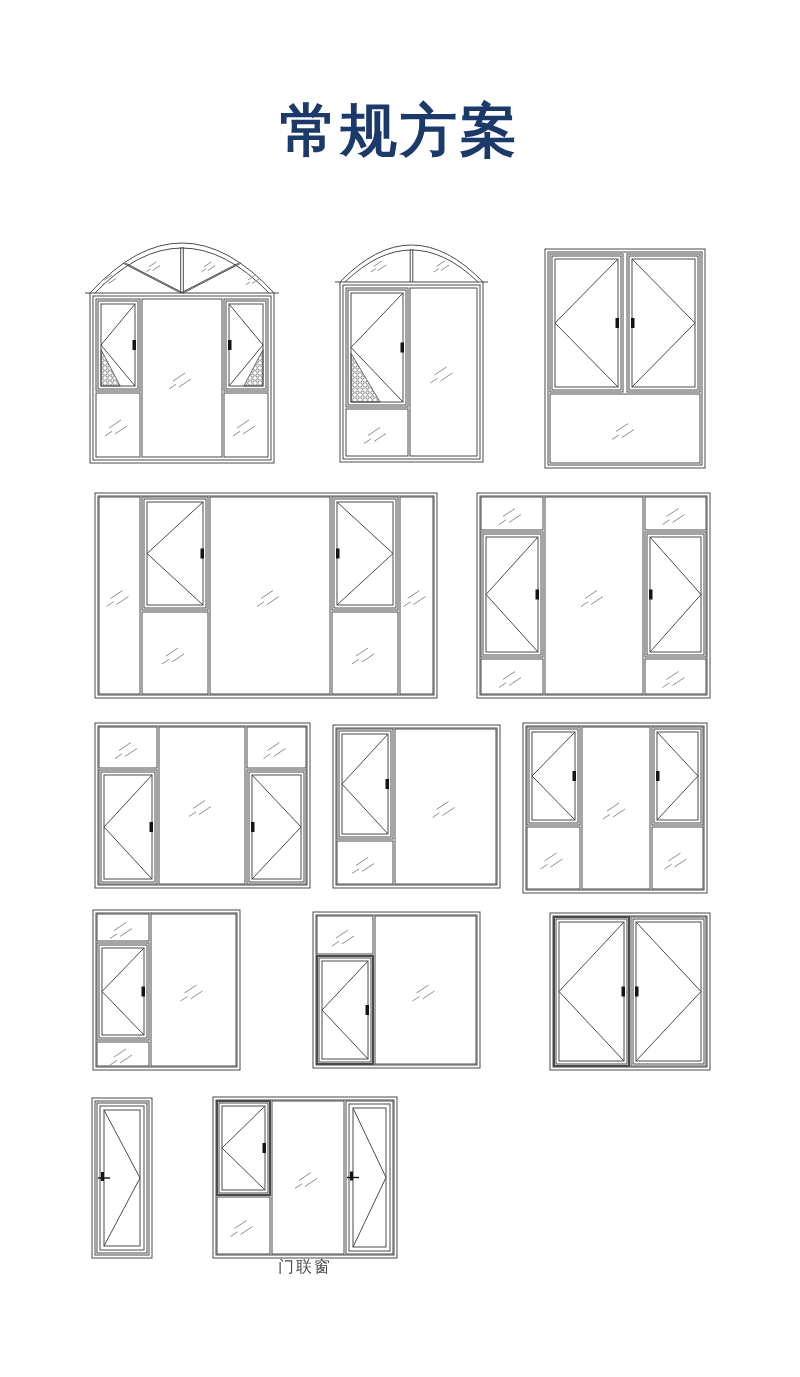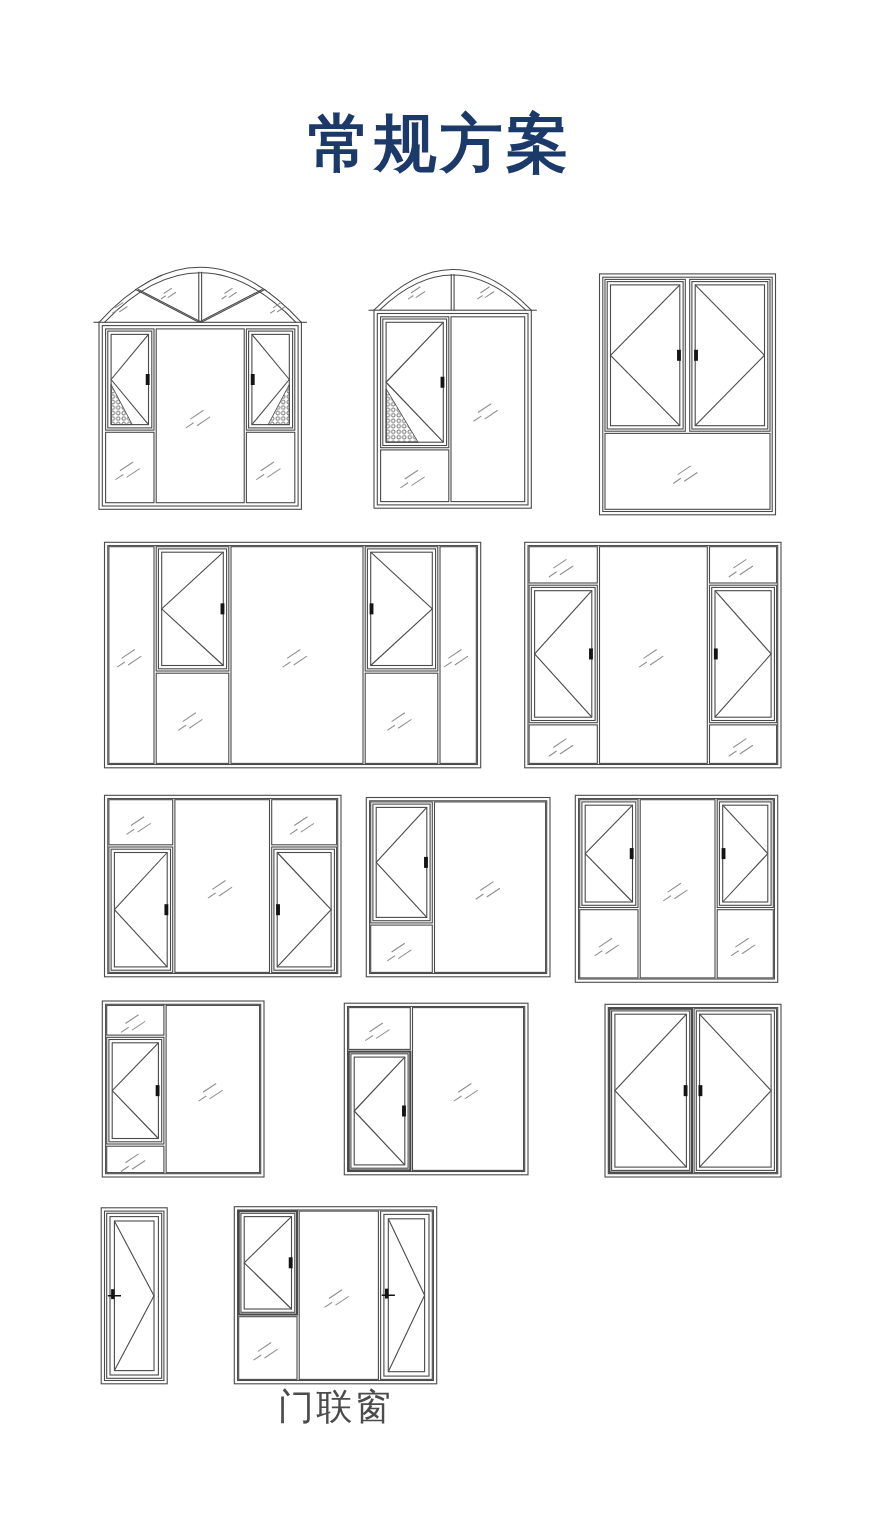--- a/index.html
+++ b/index.html
@@ -3,21 +3,21 @@
 <meta charset="utf-8">
 <style>
   html,body{margin:0;padding:0;background:#ffffff;}
   .page{position:relative;width:800px;height:1377px;background:var(--page-bg,#fff);
         font-family:"Liberation Sans",sans-serif;overflow:hidden;margin:0 auto;}
   .title{position:absolute;top:93px;left:0;width:100%;margin:0;text-align:center;
          font-size:57px;font-weight:bold;letter-spacing:3px;color:var(--title-color,#1b3a6a);}
   .diagram-layer{position:absolute;inset:0;}
   .diagram-layer svg{position:absolute;overflow:visible;}
   .caption{position:absolute;top:1257px;left:213px;width:184px;text-align:center;
-           font-size:33px;color:var(--caption-color,#4c4c4c);letter-spacing:2px;}
+           font-size:16px;color:var(--caption-color,#4c4c4c);letter-spacing:2px;}
 </style>
 </head>
 <body>
 
 <div class="page">
   <h1 class="title">常规方案</h1>
   <div class="diagram-layer">
       <svg width="0" height="0" style="position:absolute">
         <defs>
           <pattern id="meshpat" width="5" height="5" patternUnits="userSpaceOnUse">

